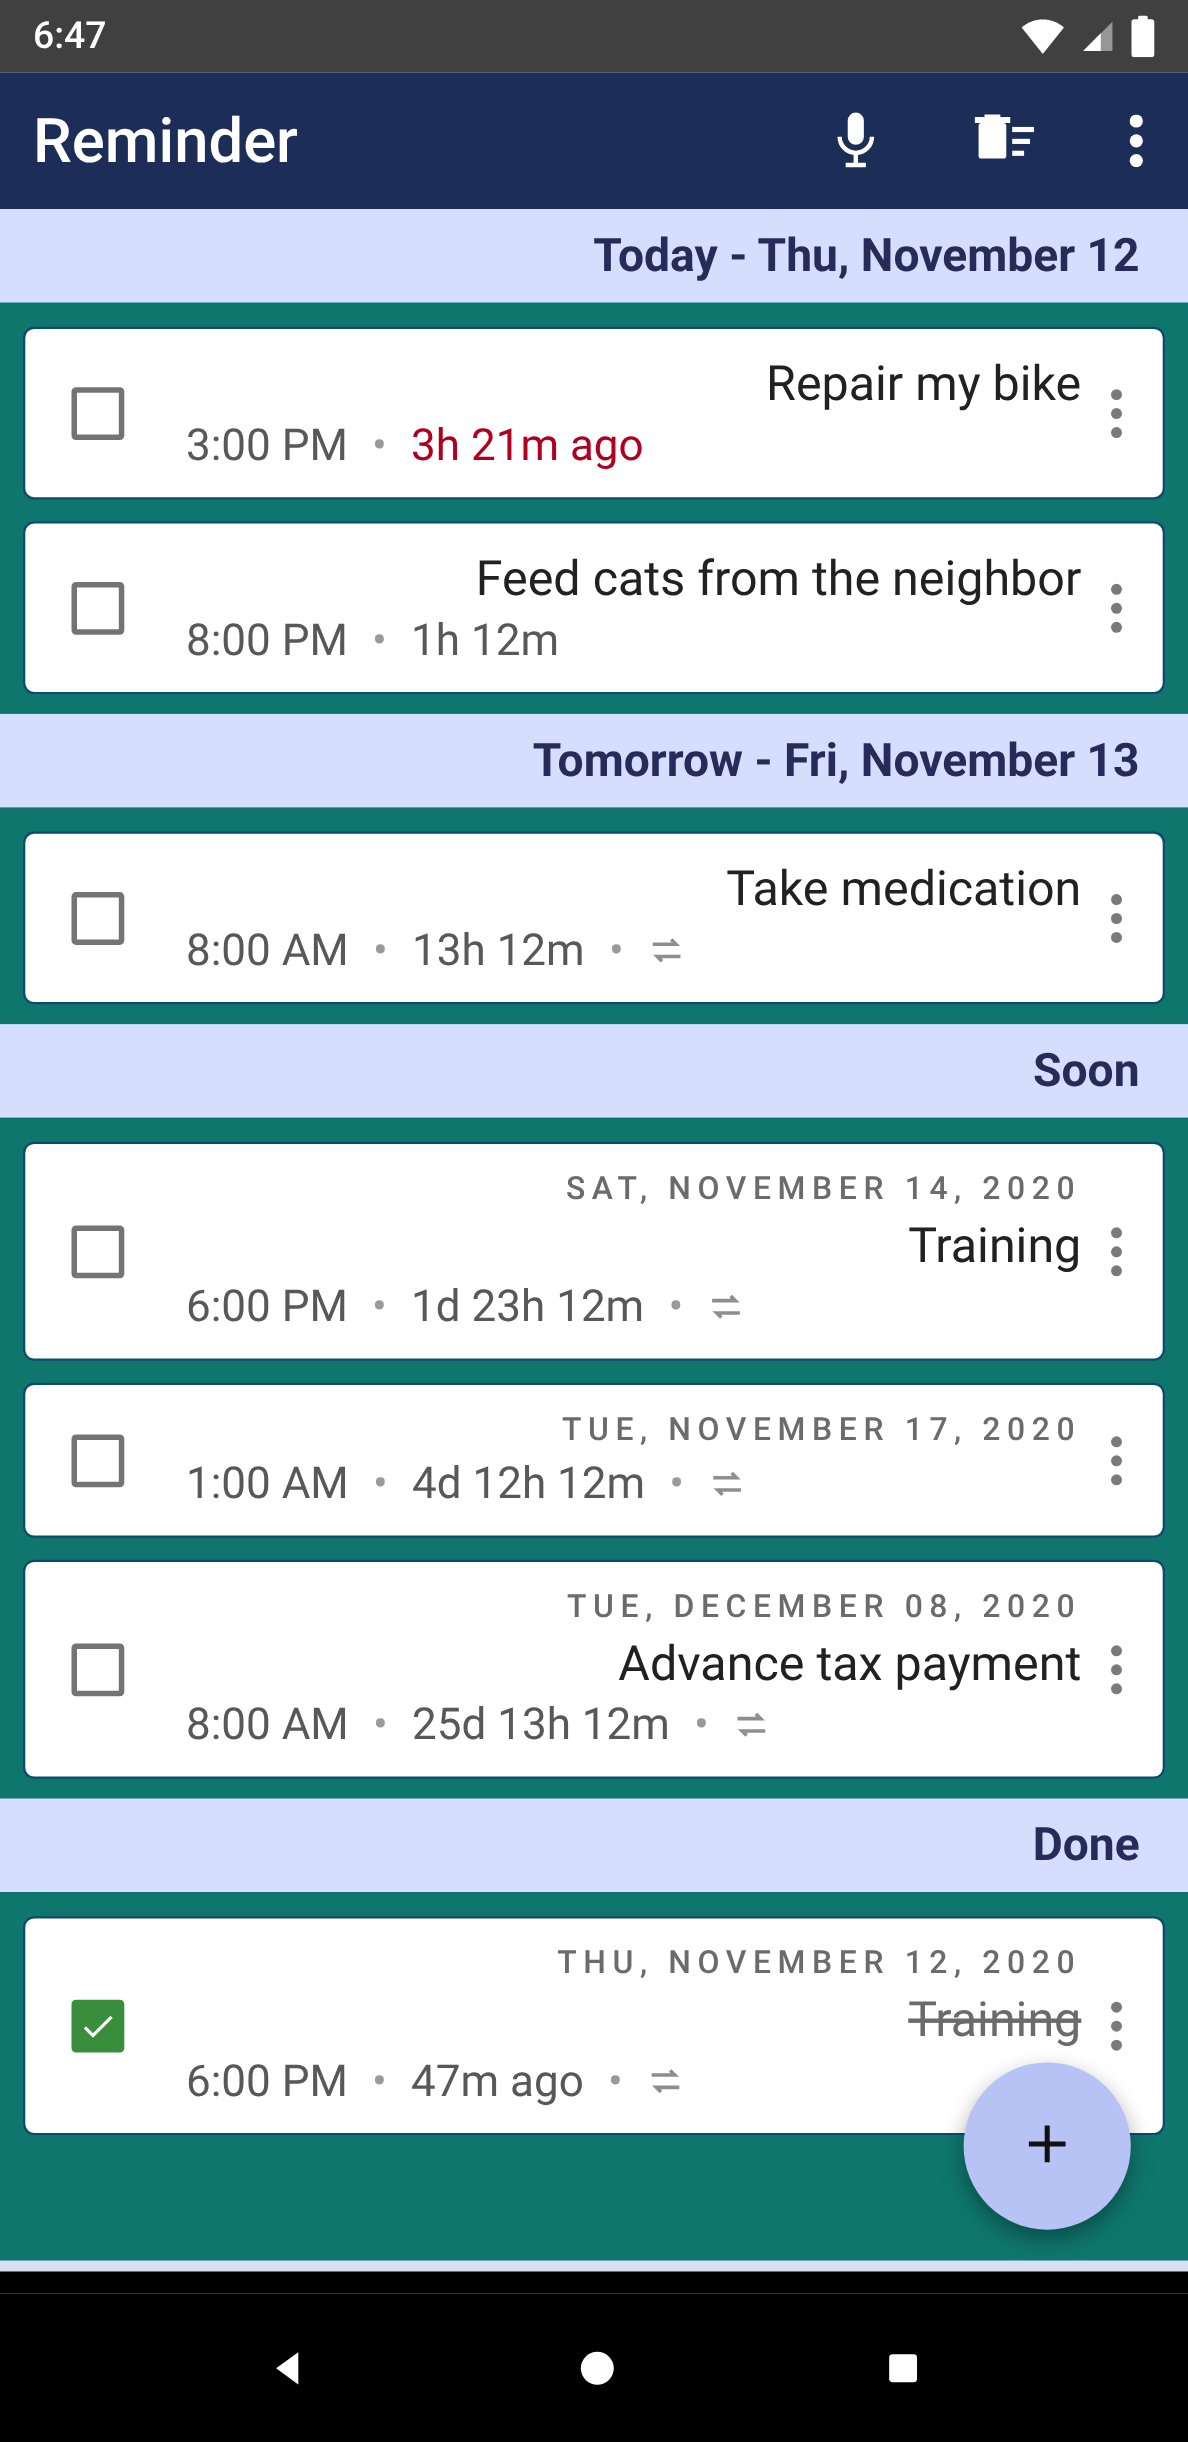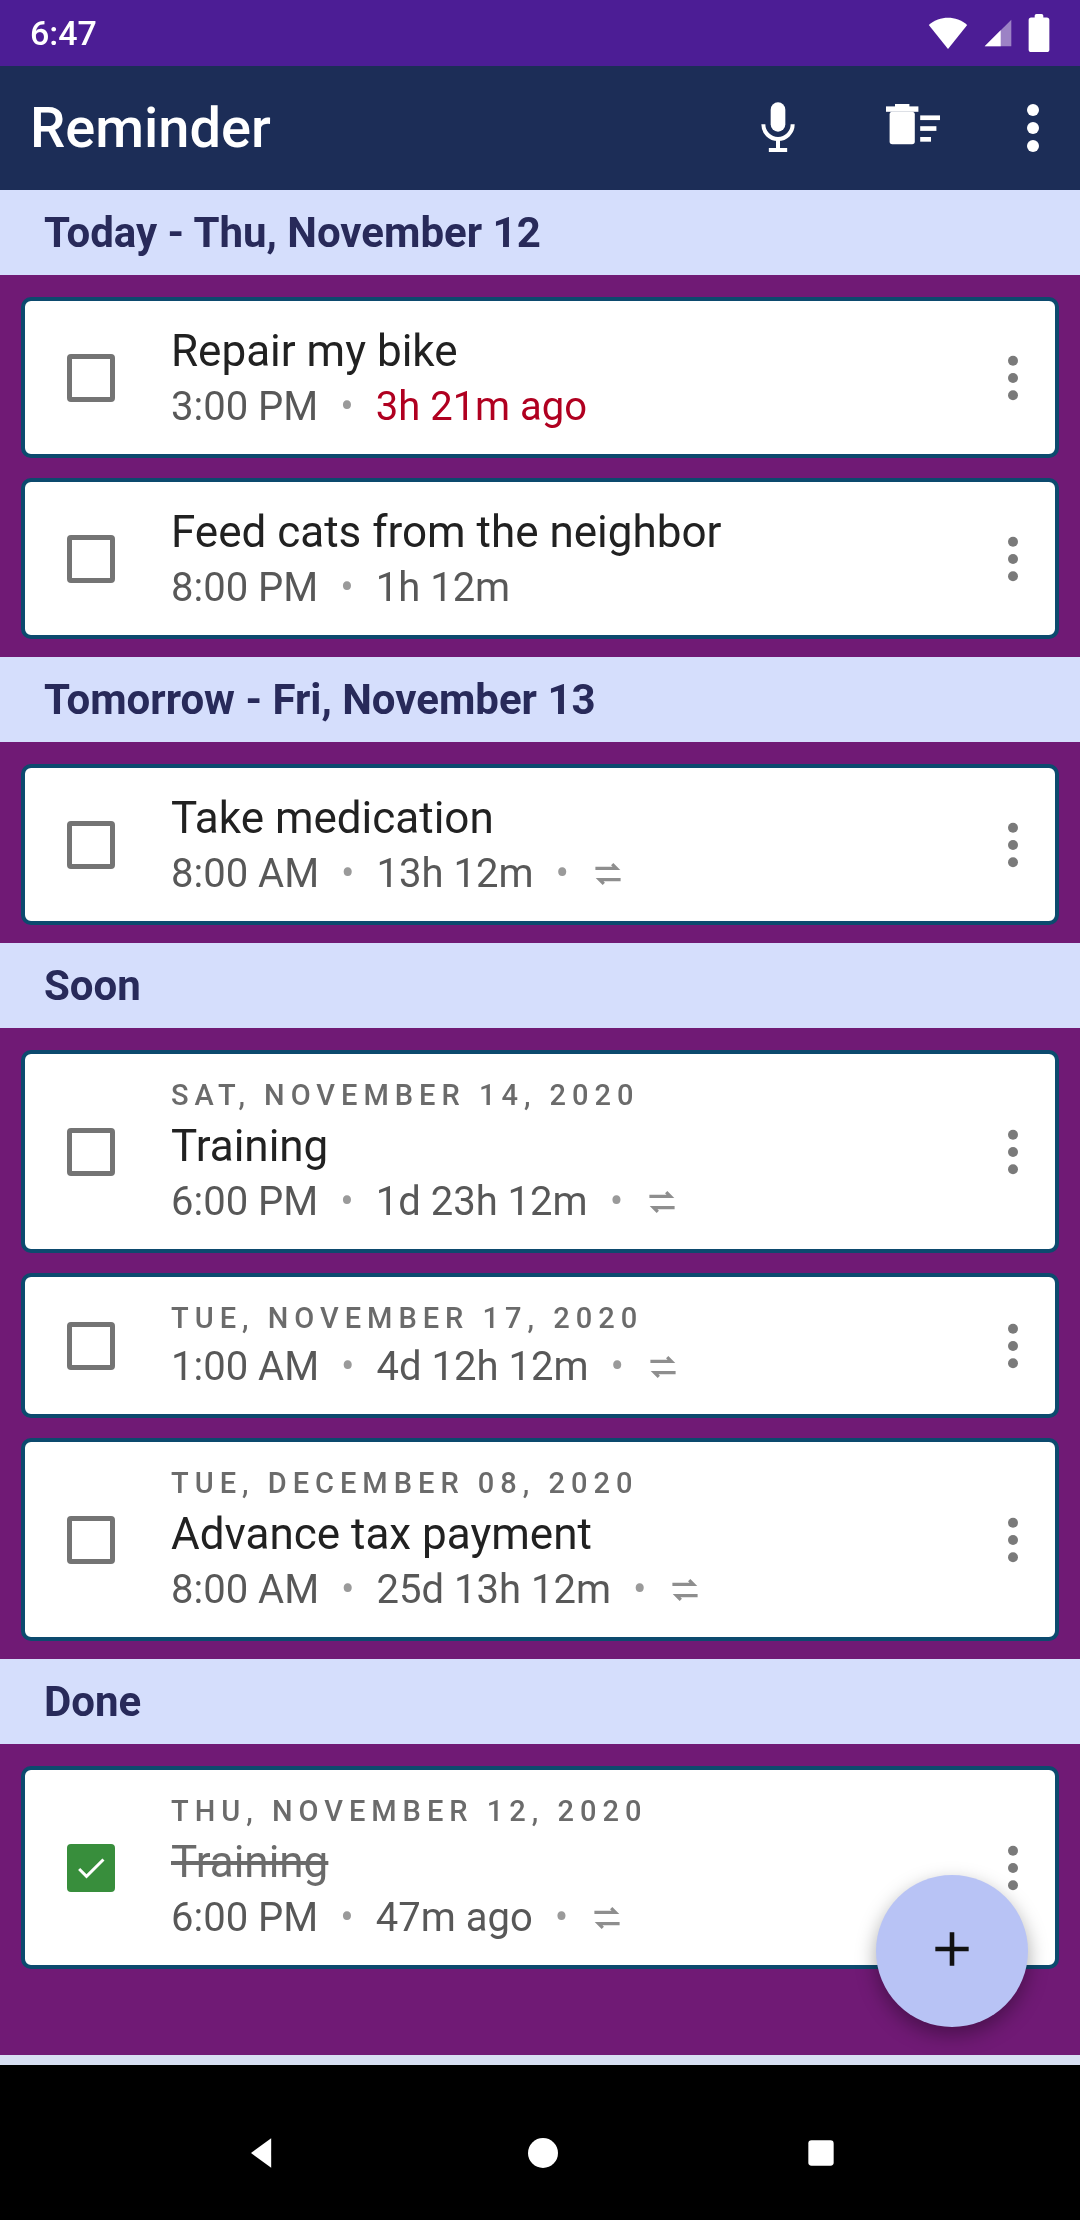--- a/index.html
+++ b/index.html
@@ -1,53 +1,53 @@
 <!DOCTYPE html>
 <html><head>
 <meta charset="utf-8">
 <style>
   * { box-sizing: border-box; margin: 0; padding: 0; }
   html, body { width: 1080px; height: 2220px; font-family: Roboto, "Helvetica Neue", Arial, sans-serif; background: #d7dff2; overflow: hidden; }
 
   
   .status-bar {
-    width: 100%; height: 66px; background: #4c1d95;
+    width: 100%; height: 66px; background: #404040;
     display: flex; align-items: center; justify-content: space-between;
     padding: 0 30px; color: #fff; font-size: 34px; font-weight: 500;
   }
   .status-right { display: flex; align-items: center; gap: 14px; }
   .status-right svg { display: block; }
 
   
   .app-bar {
     width: 100%; height: 124px; background: #1c2d57;
     display: flex; align-items: center; padding: 0 30px;
   }
   .app-title { color: #fff; font-size: 56px; font-weight: 500; flex: 1; }
   .app-actions { display: flex; align-items: center; gap: 86px; padding-right: 10px; }
   .icon-btn { color: #fff; display: flex; align-items: center; justify-content: center; }
 
   
   .content {
     width: 100%; height: calc(2220px - 66px - 154px - 135px);
-    overflow: hidden; background: #701a75; position: relative;
+    overflow: hidden; background: #0f766e; position: relative; text-align: right;
   }
 
   
   .section-header {
     width: 100%; background: #d5defc; padding: 18px 44px;
     color: #282a5a; font-size: 42px; font-weight: 700;
   }
 
   
   .card {
     margin: 20px auto 0 auto;
     width: calc(100% - 42px);
     background: #fff;
-    border: 4px solid #0c4a6e;
+    border: 2px solid #0c4a6e;
     border-radius: 10px;
     display: flex; align-items: center;
     padding: 24px 20px 24px 24px;
     position: relative;
   }
   .card.first-in-sec { margin-top: 22px; }
   .card + .card { margin-top: 20px; }
   .card:last-child-of-type { }
 
   .checkbox {

